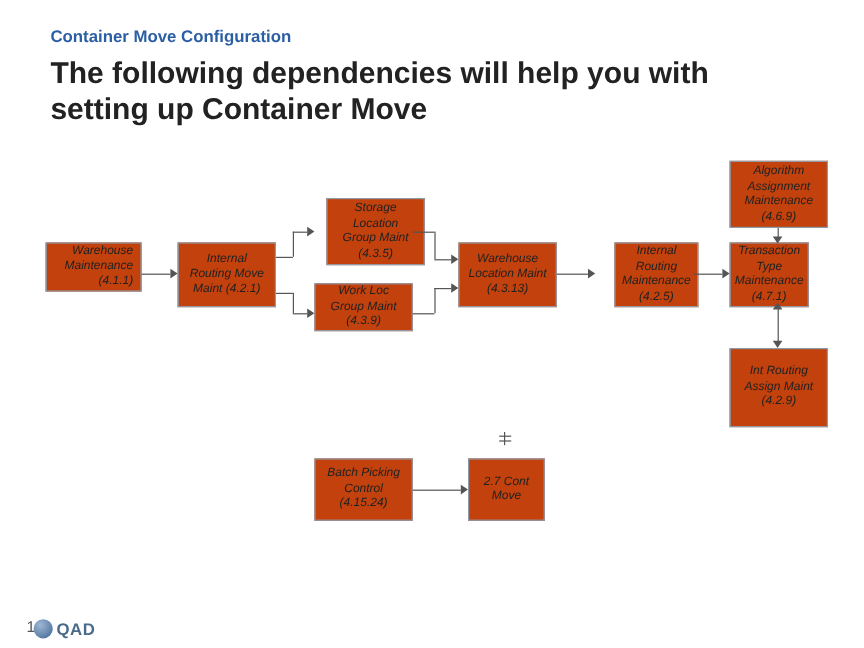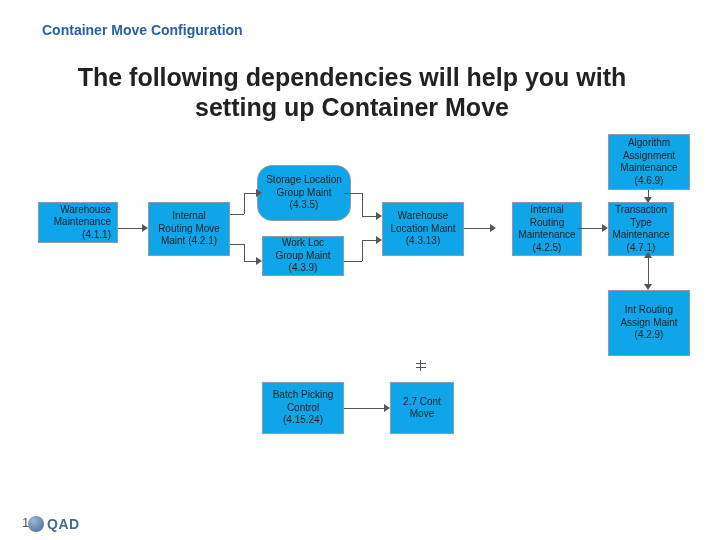--- a/index.html
+++ b/index.html
@@ -16,40 +16,40 @@
     position: absolute;
     left: 42px;
     top: 22px;
     font-size: 14px;
     font-weight: bold;
     color: #2b5fa4;
   }
   .header-big {
     position: absolute;
     left: 42px;
-    top: 63px;
+    top: 47px;
     width: 620px;
     font-size: 25px;
     font-weight: bold;
     color: #222;
     line-height: 1.18;
-    text-align: center;
   }
   .box {
     position: absolute;
     border: 1px solid #8e9aa7;
-    background: #0ea5e9;
+    background: #c2410c;
     font-size: 10px;
     line-height: 1.25;
     text-align: center;
     color: #222;
     display: flex;
     align-items: center;
     justify-content: center;
     padding: 4px 6px;
+    font-style: italic;
   }
   
   .hline, .vline {
     position: absolute;
     background: #555;
   }
   .hline { height: 1px; }
   .vline { width: 1px; }
   .arrow-right, .arrow-left, .arrow-down, .arrow-up {
     position: absolute;
@@ -106,21 +106,21 @@
 </head>
 <body>
 
 <div class="header-small">Container Move Configuration</div>
 <div class="header-big">The following dependencies will help you with setting up Container Move</div>
 
 <div class="box" style="left:38px; top:202px; width:80px; height:41px;text-align:right;">Warehouse Maintenance (4.1.1)</div>
 
 <div class="box" style="left:148px; top:202px; width:82px; height:54px;">Internal Routing Move Maint (4.2.1)</div>
 
-<div class="box" style="left:257px; top:165px; width:94px; height:56px;border-radius:15px;">Storage Location Group Maint (4.3.5)</div>
+<div class="box" style="left:272px; top:165px; width:82px; height:56px;">Storage Location Group Maint (4.3.5)</div>
 
 <div class="box" style="left:262px; top:236px; width:82px; height:40px;">Work Loc Group Maint (4.3.9)</div>
 
 <div class="box" style="left:382px; top:202px; width:82px; height:54px;">Warehouse Location Maint (4.3.13)</div>
 
 <div class="box" style="left:512px; top:202px; width:70px; height:54px;">Internal Routing Maintenance (4.2.5)</div>
 
 <div class="box" style="left:608px; top:134px; width:82px; height:56px;">Algorithm Assignment Maintenance (4.6.9)</div>
 
 <div class="box" style="left:608px; top:202px; width:66px; height:54px;">Transaction Type Maintenance (4.7.1)</div>

